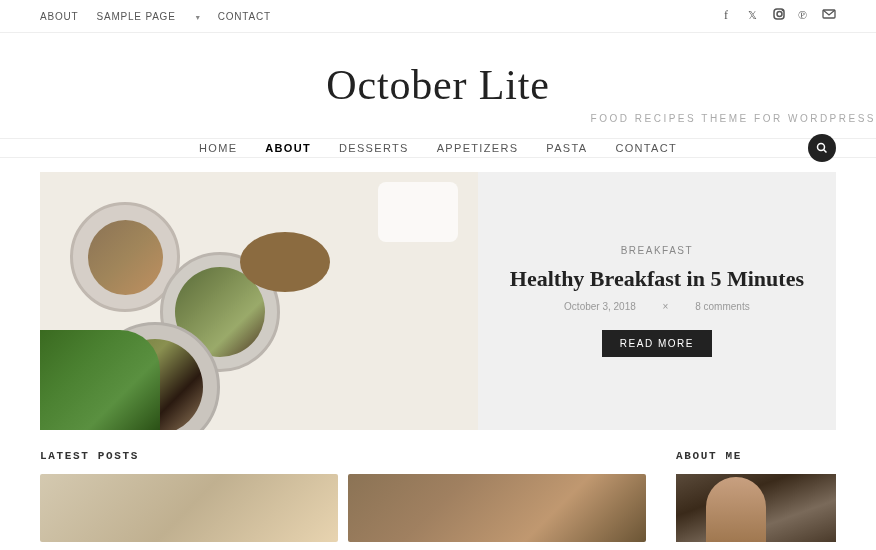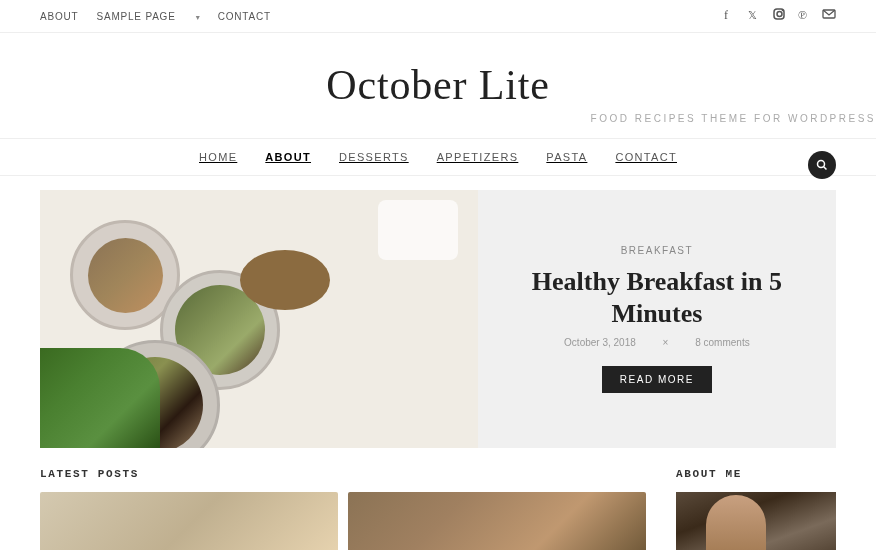--- a/index.html
+++ b/index.html
@@ -73,25 +73,25 @@
       text-transform: uppercase;
       margin-top: 4px;
       font-family: Arial, sans-serif;
       text-align: right;
     }
 
     
     .main-nav {
       display: flex;
       justify-content: center;
+      align-items: center;
       border-top: 1px solid #eee;
       border-bottom: 1px solid #eee;
-      padding: 12px 0;
+      padding: 3px 0;
       position: relative;
-      text-decoration: underline;
     }
     .main-nav-links {
       display: flex;
       gap: 28px;
       align-items: center;
     }
     .main-nav-links a {
       font-size: 11px;
       letter-spacing: 0.12em;
       color: #555;
@@ -225,21 +225,21 @@
     }
     .hero-category {
       font-size: 10px;
       letter-spacing: 0.15em;
       color: #888;
       text-transform: uppercase;
       font-family: Arial, sans-serif;
       margin-bottom: 10px;
     }
     .hero-title {
-      font-size: 26px;
+      font-size: 22px;
       font-weight: 700;
       color: #222;
       text-align: center;
       line-height: 1.2;
       font-family: Georgia, serif;
       margin-bottom: 8px;
     }
     .hero-meta {
       font-size: 10px;
       color: #999;

